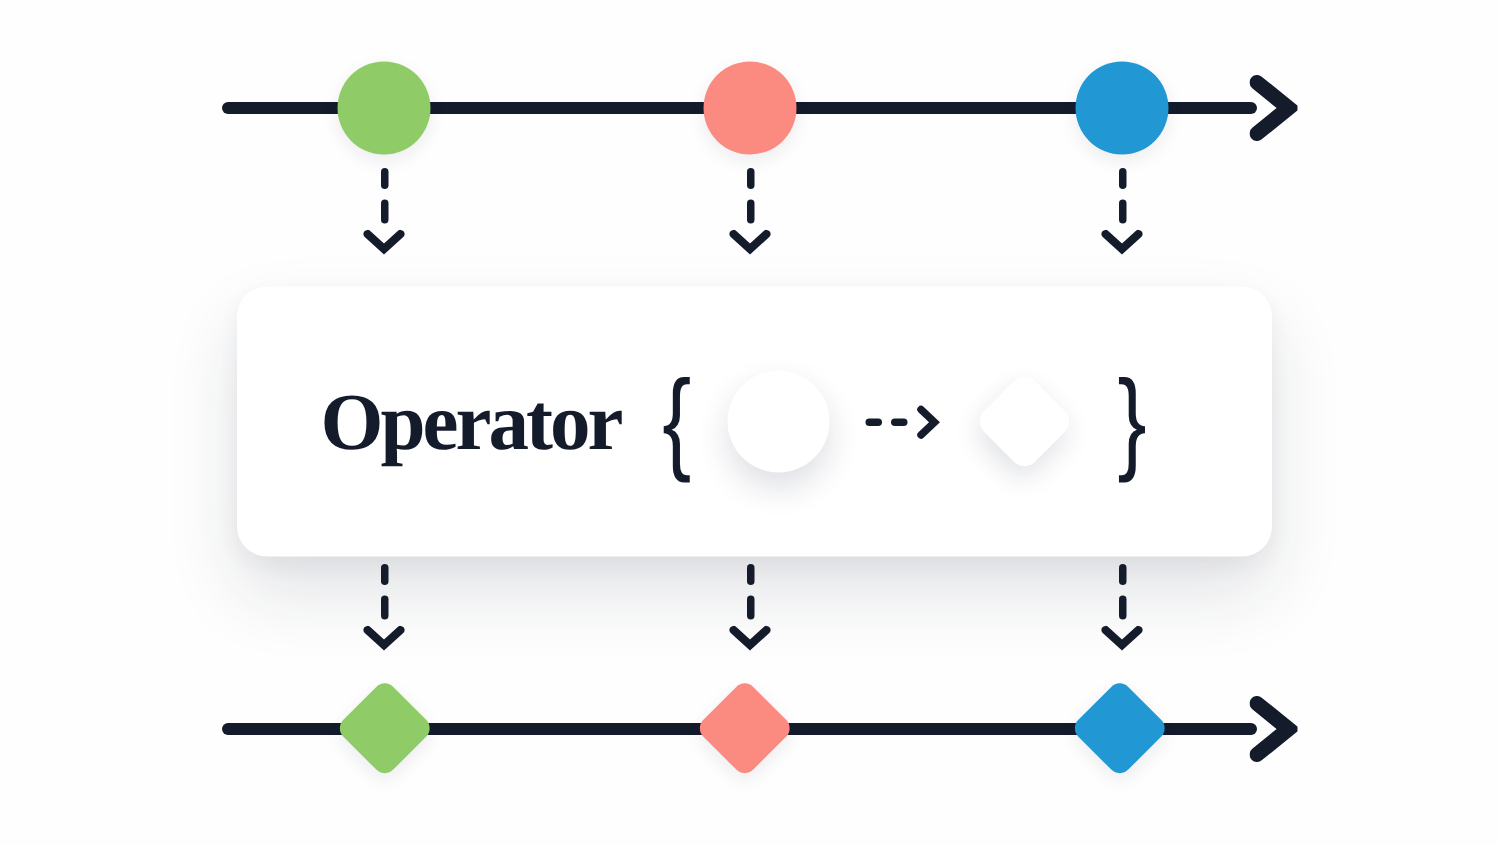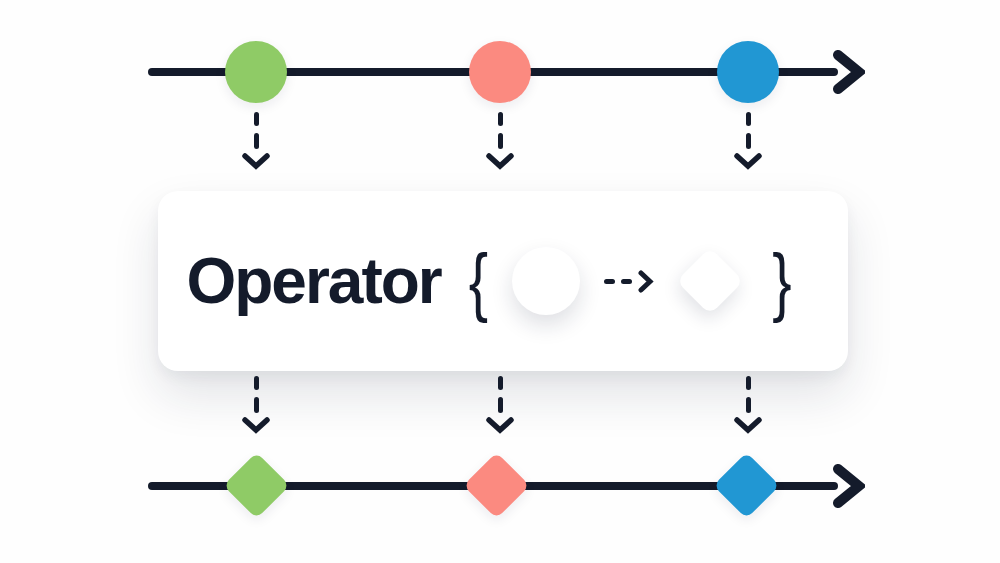--- a/index.html
+++ b/index.html
@@ -101,26 +101,27 @@
     display: flex;
     align-items: center;
     justify-content: center;
   }
   .card-content {
     display: flex;
     align-items: center;
     transform: translateX(-14px);
   }
   .operator-label {
-    font-size: 64px;
+    font-size: 54px;
     font-weight: 700;
     letter-spacing: -2px;
     color: var(--ink, #141b2b);
     line-height: 1;
     margin-right: 28px;
+    font-family: Liberation Serif, serif;
   }
   .brace {
     font-size: 58px;
     font-weight: 400;
     color: var(--ink, #141b2b);
     line-height: 1;
     transform: scaleY(1.3);
   }
   .brace.open { margin-right: 24px; }
   .brace.close { margin-left: 28px; }

